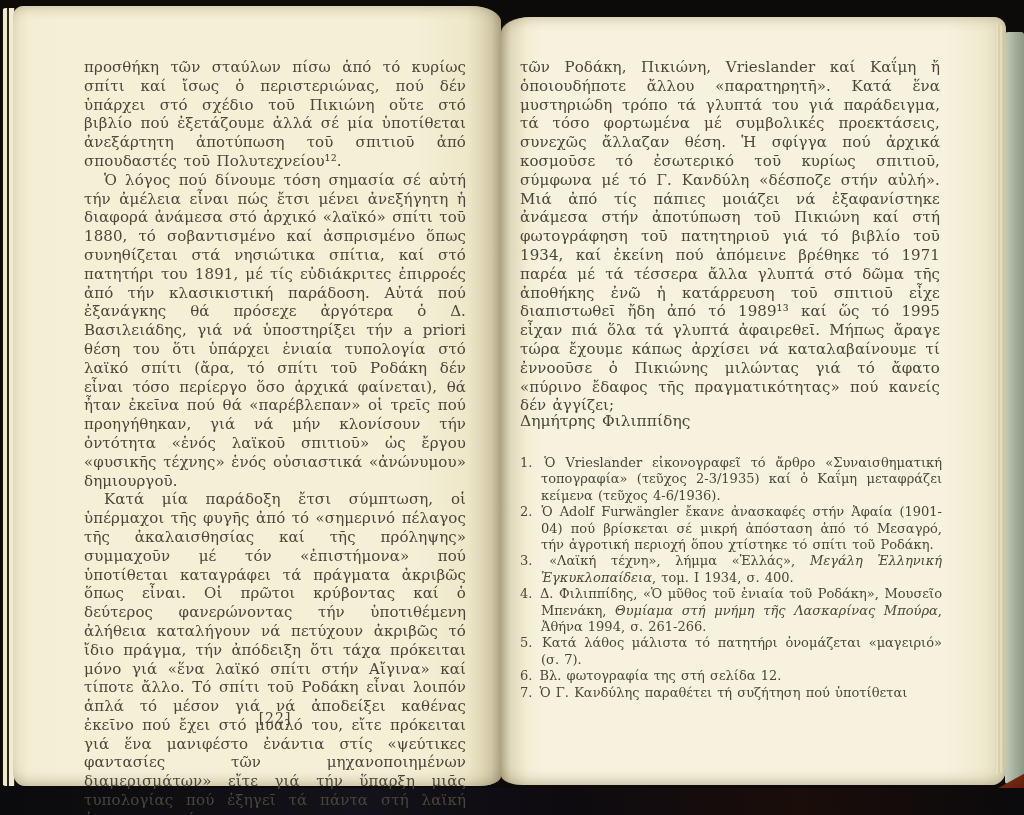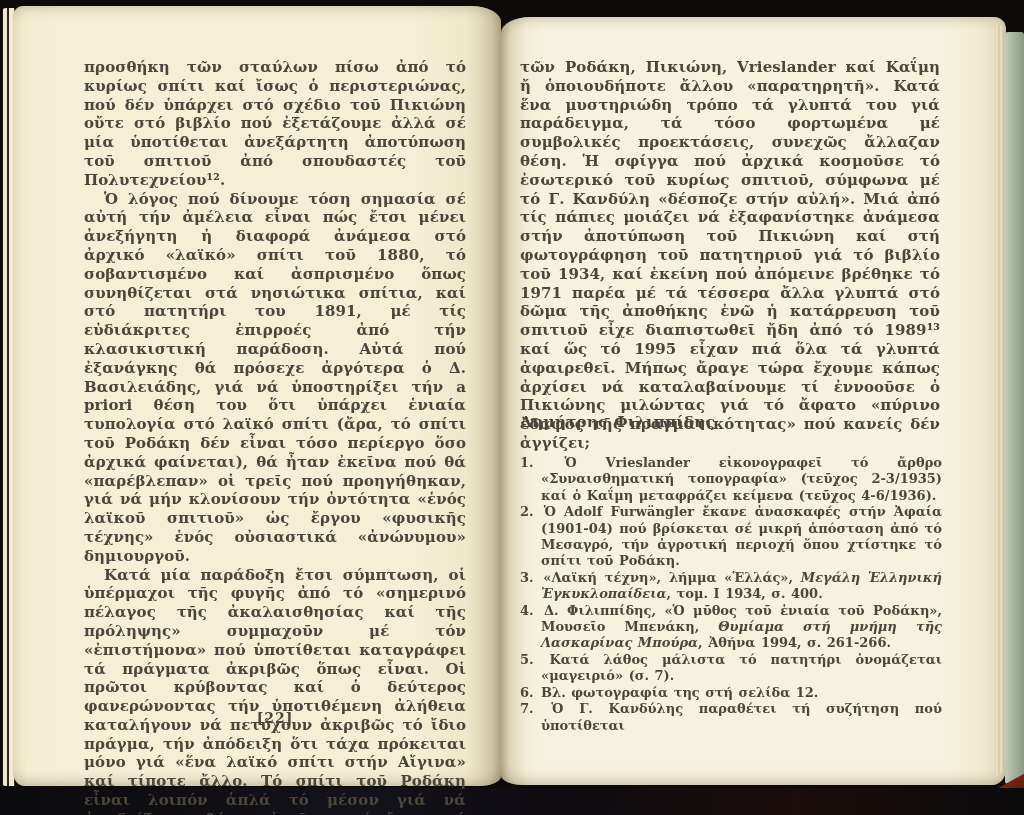--- a/index.html
+++ b/index.html
@@ -49,21 +49,21 @@
     position:absolute;left:425px;bottom:2px;width:48px;height:18px;
     background:radial-gradient(ellipse at 50% 100%,#7e2d12 0%,#591b0a 60%,#2a0d05 100%);
     border-radius:6px 6px 0 0;
   }
   
   .bottom-band{
     position:absolute;left:0;bottom:0;width:1024px;height:27px;
     background:linear-gradient(to right,#0b0a0c 0%,#14121a 35%,#0d0b10 55%,#1a0d0a 78%,#0b0a0c 100%);
   }
 
-  .page{position:absolute;box-sizing:border-box;font-weight:bold;}
+  .page{position:absolute;box-sizing:border-box;}
   .page-left{
     left:13px;top:6px;width:488px;height:780px;
     background:
       linear-gradient(to right,#e7dfc2 0%,#f3edd3 3%,var(--page) 10%,var(--page) 82%,#ece5c6 96%,#ddd4b2 100%);
     border-radius:10px 30px 22px 12px / 10px 16px 10px 14px;
     box-shadow:inset 0 10px 14px -10px #b9b091, inset 0 -12px 16px -12px #a89f7e;
   }
   .page-right{
     left:501px;top:17px;width:505px;height:768px;
     background:

